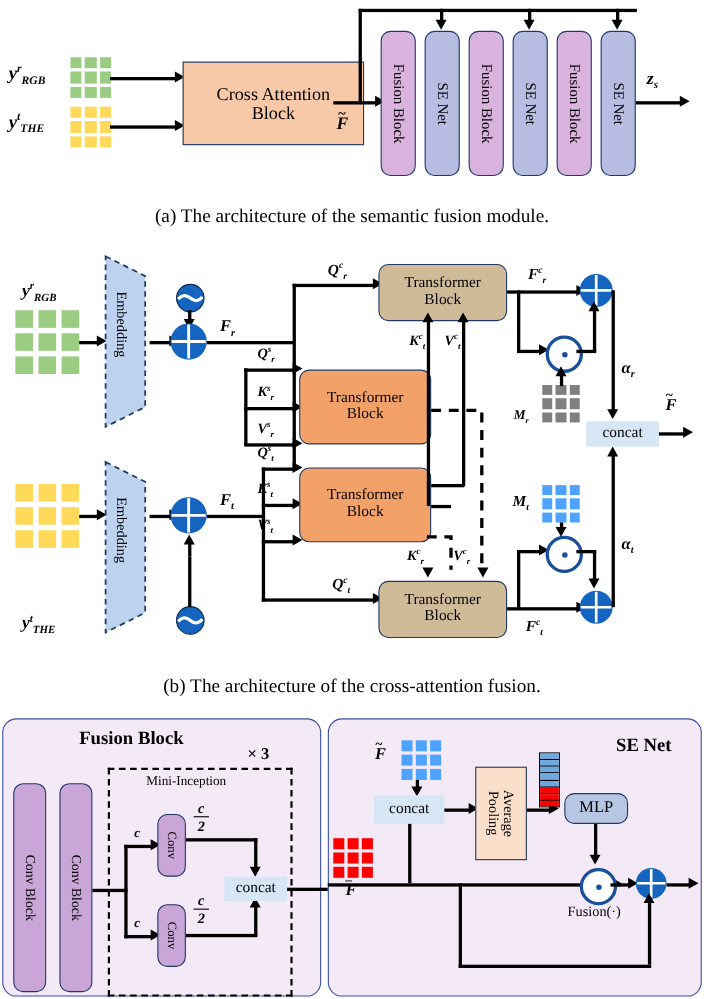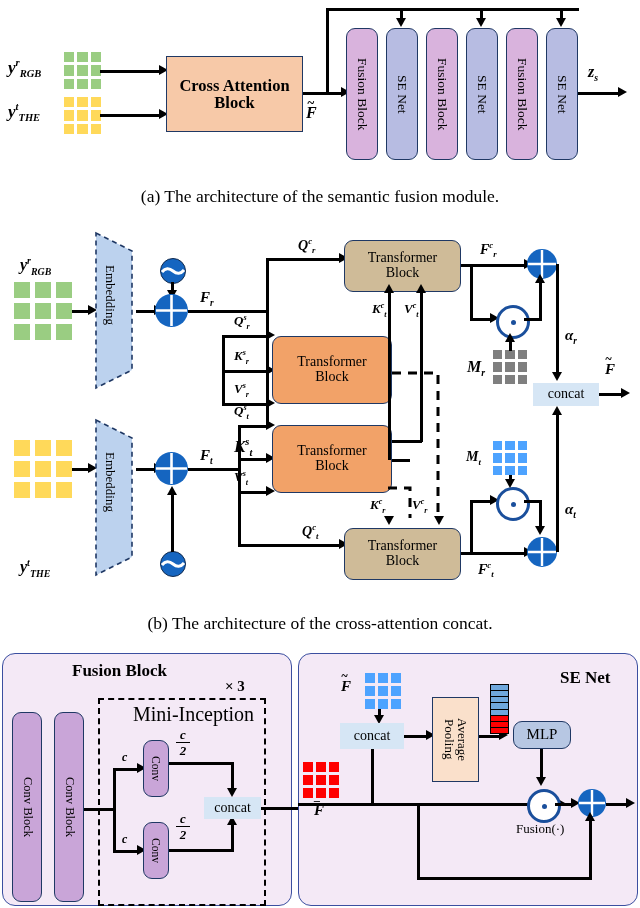--- a/index.html
+++ b/index.html
@@ -120,21 +120,21 @@
     <div style="background:#ffd95a"></div>
         <div style="background:#ffd95a"></div>
         <div style="background:#ffd95a"></div>
     <div style="background:#ffd95a"></div>
         <div style="background:#ffd95a"></div>
         <div style="background:#ffd95a"></div>
   </div>
   <div class="ln hln" style="left:100px;top:114px;width:61px;"></div>
   <div class="arw arw-r" style="left:159px;top:109px;"></div>
 
-  <div class="box cross-attn" style="left:166px;top:56px;width:137px;height:76px;font-weight:bold;">
+  <div class="box cross-attn" style="left:166px;top:56px;width:165px;height:76px;">
     <span style="display:block">
       <span style="display:block">Cross Attention</span>
       <span style="display:block">Block</span>
     </span>
   </div>
 
   <div class="ln hln" style="left:303px;top:92px;width:40px;"></div>
   <div class="arw arw-r" style="left:341px;top:87px;"></div>
   <div class="lbl" style="left:306px;top:104px;font-size:16px;">
     <span style="position:relative;">
@@ -316,21 +316,21 @@
   </div>
 
   <div class="ln hln" style="left:238px;top:425px;width:30px;"></div>
   <div class="arw arw-r" style="left:266px;top:420px;"></div>
   <div class="lbl" style="left:234px;top:403px;font-size:13px;">
     <span>Q</span><sup>s</sup><sub>t</sub>
   </div>
 
   <div class="ln hln" style="left:238px;top:458px;width:30px;"></div>
   <div class="arw arw-r" style="left:266px;top:453px;"></div>
-  <div class="lbl" style="left:234px;top:436px;font-size:17px;">
+  <div class="lbl" style="left:234px;top:436px;font-size:13px;">
     <span>K</span><sup>s</sup><sub>t</sub>
   </div>
 
   <div class="ln hln" style="left:238px;top:491px;width:30px;"></div>
   <div class="arw arw-r" style="left:266px;top:486px;"></div>
   <div class="lbl" style="left:234px;top:469px;font-size:13px;">
     <span>V</span><sup>s</sup><sub>t</sub>
   </div>
 
   <div class="box transformer-s rounded" style="left:272px;top:425px;width:120px;height:68px;">
@@ -406,21 +406,21 @@
     <div style="background:#7f7f7f"></div>
         <div style="background:#7f7f7f"></div>
         <div style="background:#7f7f7f"></div>
     <div style="background:#7f7f7f"></div>
         <div style="background:#7f7f7f"></div>
         <div style="background:#7f7f7f"></div>
     <div style="background:#7f7f7f"></div>
         <div style="background:#7f7f7f"></div>
         <div style="background:#7f7f7f"></div>
   </div>
-  <div class="lbl" style="left:467px;top:358px;font-size:16px;">
+  <div class="lbl" style="left:467px;top:370px;font-size:12px;">
     <span>M</span><sub>r</sub>
   </div>
   <div class="ln vln" style="left:509px;top:341px;height:10px;"></div>
   <div class="arw arw-u" style="left:505px;top:333px;"></div>
 
   <div class="ln vln" style="left:556px;top:264px;height:110px;"></div>
   <div class="ln hln" style="left:556px;top:264px;width:2px;"></div>
   <div class="arw arw-d" style="left:552px;top:372px;"></div>
   <div class="lbl" style="left:565px;top:327px;font-size:15px;">
     <span>α</span><sub>r</sub>
@@ -457,54 +457,54 @@
         <div style="background:#4da3ff"></div>
   </div>
   <div class="lbl" style="left:466px;top:449px;font-size:14px;">
     <span>M</span><sub>t</sub>
   </div>
   <div class="ln vln" style="left:509px;top:475px;height:6px;"></div>
   <div class="arw arw-d" style="left:505px;top:479px;"></div>
 
   <div class="ln vln" style="left:556px;top:414px;height:138px;"></div>
   <div class="arw arw-u" style="left:552px;top:406px;"></div>
-  <div class="lbl" style="left:565px;top:501px;font-size:15px;">
+  <div class="lbl" style="left:565px;top:487px;font-size:15px;">
     <span>α</span><sub>t</sub>
   </div>
 
   <div class="box concat" style="left:533px;top:383px;width:66px;height:23px;">
     <span>concat</span>
   </div>
   <div class="ln hln" style="left:599px;top:393px;width:24px;"></div>
   <div class="arw arw-r" style="left:621px;top:388px;"></div>
   <div class="lbl" style="left:605px;top:361px;font-size:15px;">
     <span style="position:relative;">
       <span style="position:absolute;left:0px;top:-9px;font-size:12px;">~</span>
       <span>F</span>
     </span>
   </div>
 
-  <div class="caption" style="top:613px;">(b) The architecture of the cross-attention concat.</div>
+  <div class="caption" style="top:613px;">(b) The architecture of the cross-attention fusion.</div>
 </div>
 
 <div>
 
   <div class="panel-c" style="left:2px;top:653px;width:290px;height:253px;"></div>
   <div class="title-c" style="left:72px;top:661px;">Fusion Block</div>
 
   <div class="box convblk rounded" style="left:12px;top:712px;width:30px;height:190px;">
     <span class="vert">Conv Block</span>
   </div>
   <div class="box convblk rounded" style="left:54px;top:712px;width:30px;height:190px;">
     <span class="vert">Conv Block</span>
   </div>
 
   <div class="dashbox" style="left:98px;top:698px;width:168px;height:208px;"></div>
   <div class="title-c" style="left:225px;top:678px;font-size:15px;">× 3</div>
-  <div class="plain" style="left:133px;top:703px;font-size:20px;">Mini-Inception</div>
+  <div class="plain" style="left:133px;top:703px;font-size:12px;">Mini-Inception</div>
 
   <div class="ln hln" style="left:84px;top:808px;width:32px;"></div>
   <div class="ln vln" style="left:113px;top:768px;height:85px;"></div>
 
   <div class="ln hln" style="left:113px;top:768px;width:26px;"></div>
   <div class="arw arw-r" style="left:137px;top:763px;"></div>
   <div class="box convsm rounded" style="left:143px;top:740px;width:26px;height:57px;">
     <span class="vert">Conv</span>
   </div>
   <div class="lbl" style="left:122px;top:750px;font-size:12px;">c</div>

